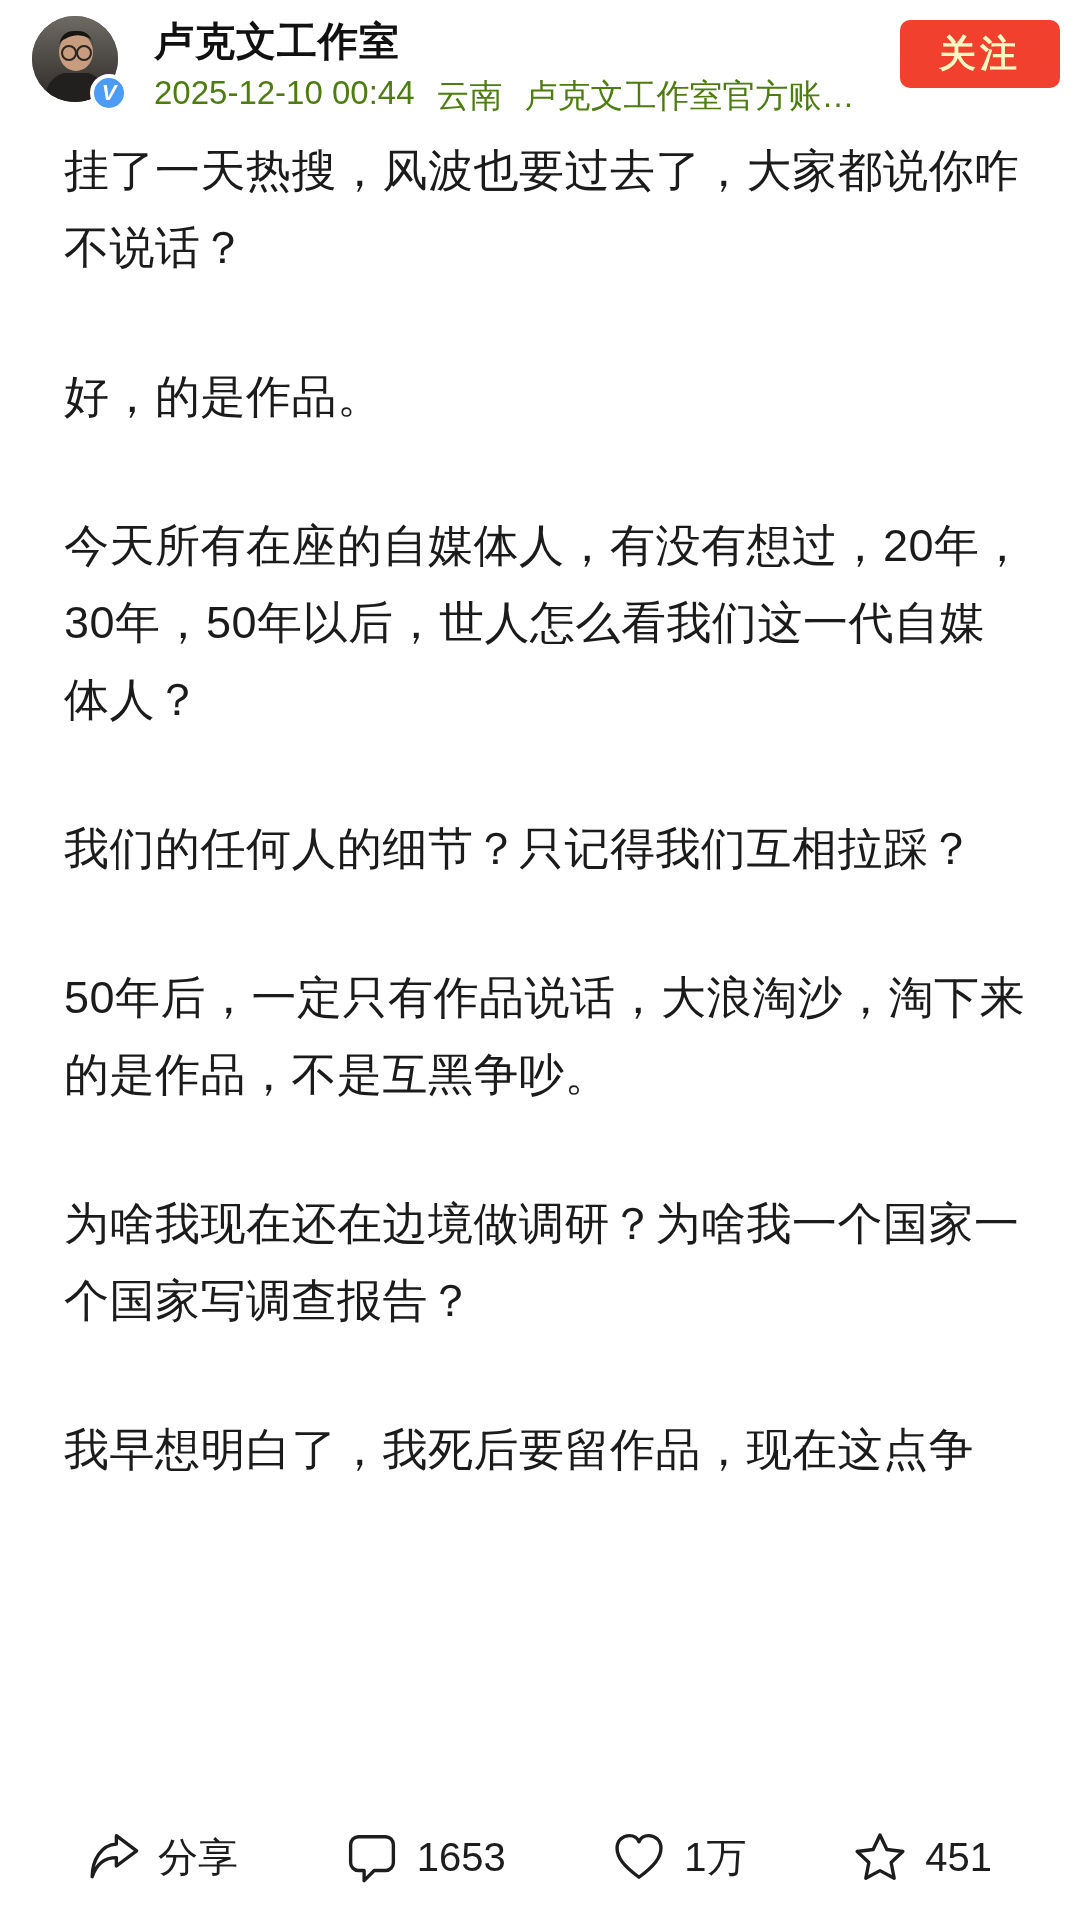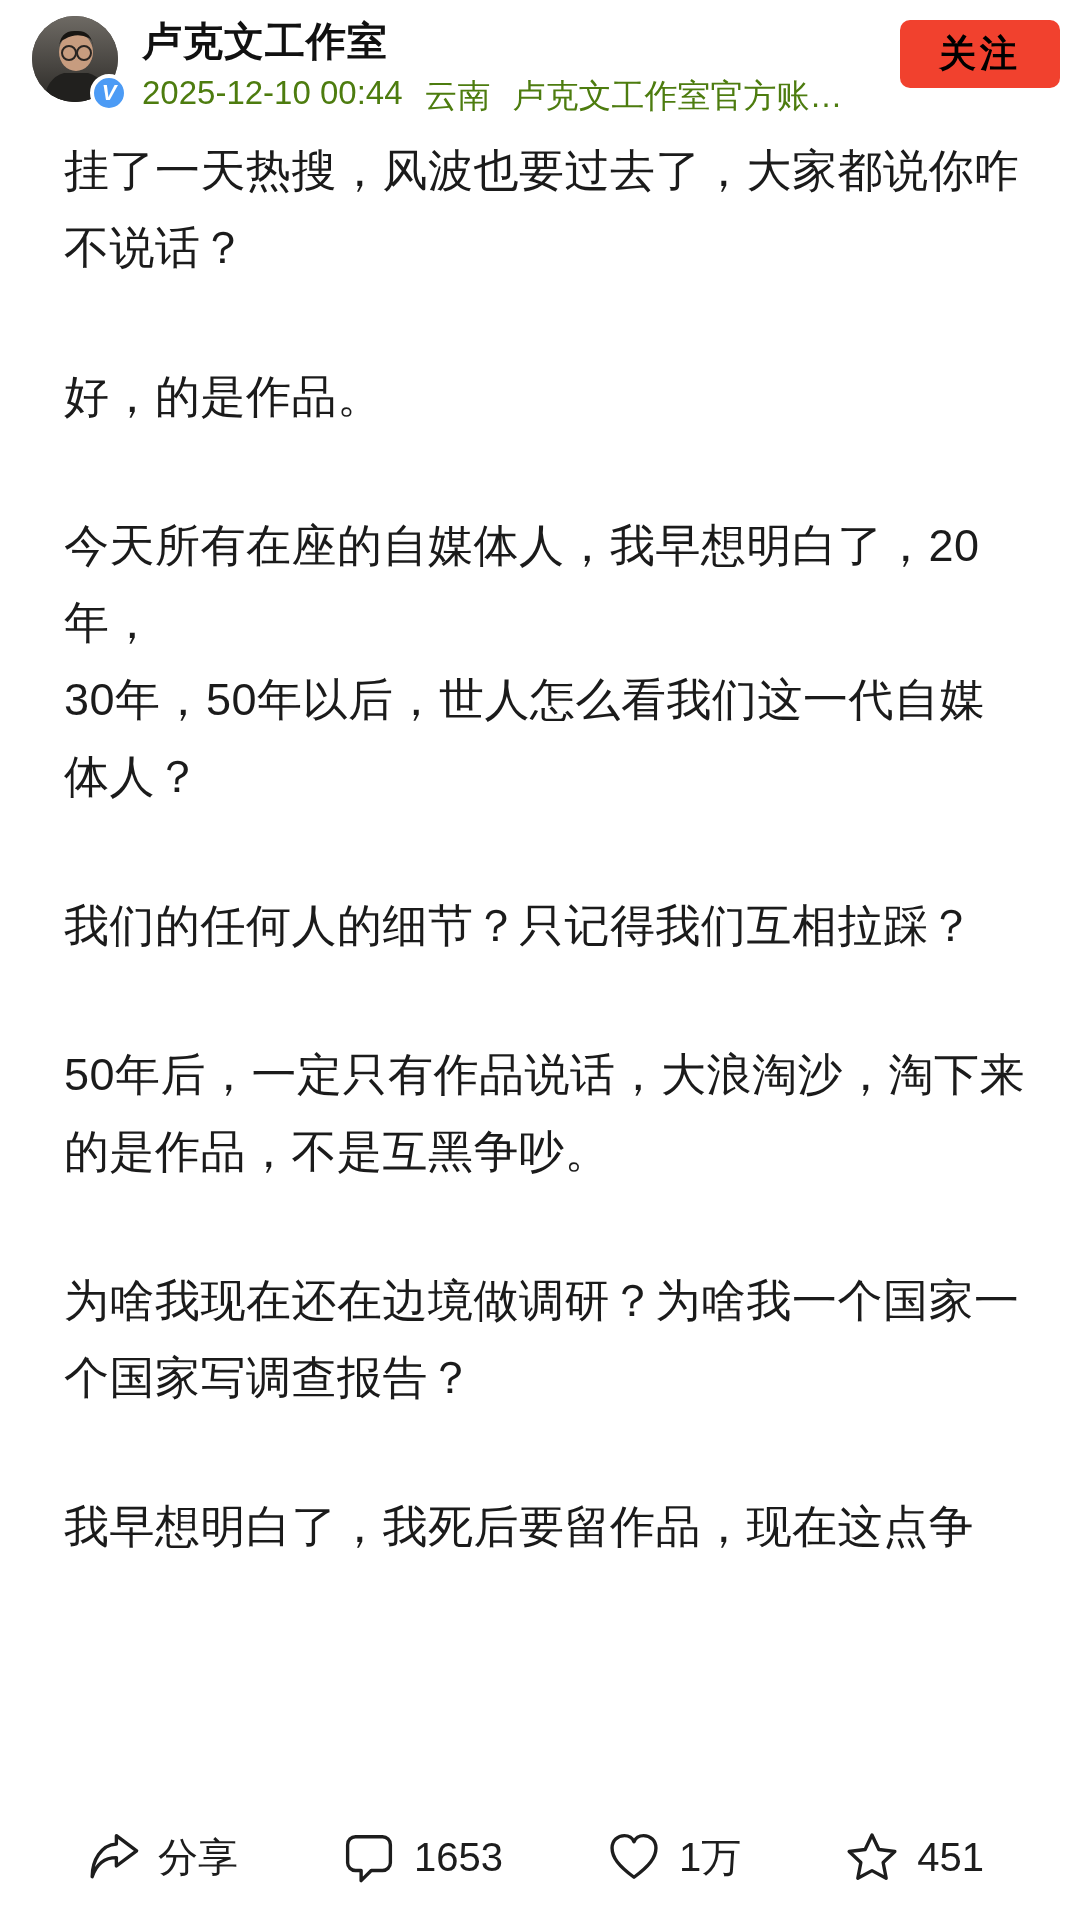--- a/index.html
+++ b/index.html
@@ -26,56 +26,56 @@
   }
   .avatar svg { width: 100%; height: 100%; display: block; }
   .v-badge {
     position: absolute; right: -10px; bottom: -10px;
     width: 38px; height: 38px; border-radius: 50%;
     border: 4px solid #ffffff;
     display: flex; align-items: center; justify-content: center;
     color: #ffffff; font-size: 22px; font-weight: 700;
     font-style: italic;
   }
-  .header-text { margin-left: 24px; flex: 1; min-width: 0; padding-top: 2px; }
+  .header-text { margin-left: 36px; flex: 1; min-width: 0; padding-top: 2px; }
   .username {
     font-size: 40px; font-weight: 700; color: #111111; line-height: 1.15;
     letter-spacing: 1px;
   }
   .subline {
     margin-top: 10px; font-size: 33px; color: #4d7c0f;
     white-space: nowrap; overflow: hidden;
     display: flex; gap: 22px; max-width: 760px;
   }
   .subline span { flex: 0 0 auto; }
   .follow-btn {
     flex: 0 0 auto;
     width: 160px; height: 68px;
     margin-top: 4px; margin-right: 0;
     border: none; border-radius: 10px;
-    color: #000000; font-size: 37px; font-weight: 700;
+    color: #fef9c3; font-size: 37px; font-weight: 700;
     letter-spacing: 4px;
     display: flex; align-items: center; justify-content: center;
     font-family: Liberation Mono, monospace; cursor: pointer;
   }
 
   
   .post-body { padding: 20px 34px 0 34px; margin-left: 30px; }
   .para {
     font-size: 45px;
     line-height: 77px;
     color: #1b1b1b;
     margin-bottom: 72px;
     white-space: pre-wrap;
     letter-spacing: 0.5px;
   }
 
   
   .action-bar {
-    position: absolute; left: 0; right: 16px; bottom: 0;
+    position: absolute; left: 0; right: 8px; bottom: 0;
     height: 106px; background: #ffffff;
     display: flex; justify-content: space-between;
     padding: 0 80px 28px 86px;
   }
   .action {
     display: flex; align-items: center; gap: 18px;
     font-size: 40px; color: #1d1d1d; cursor: pointer;
     background: none; border: none; font-family: inherit;
   }
   .action svg { width: 54px; height: 54px; display: block; }
@@ -115,21 +115,21 @@
     </div>
   </div>
 
   <button class="follow-btn" style="background: rgb(241, 65, 46);">关注</button>
 </div>
 
 <div class="post-body">
   <p class="para">挂了一天热搜，风波也要过去了，大家都说你咋
 不说话？</p>
   <p class="para">好，的是作品。</p>
-  <p class="para">今天所有在座的自媒体人，我早想明白了，20年，
+  <p class="para">今天所有在座的自媒体人，有没有想过，20年，
 30年，50年以后，世人怎么看我们这一代自媒
 体人？</p>
   <p class="para">我们的任何人的细节？只记得我们互相拉踩？</p>
   <p class="para">50年后，一定只有作品说话，大浪淘沙，淘下来
 的是作品，不是互黑争吵。</p>
   <p class="para">为啥我现在还在边境做调研？为啥我一个国家一
 个国家写调查报告？</p>
   <p class="para">我早想明白了，我死后要留作品，现在这点争</p>
 </div>
 

